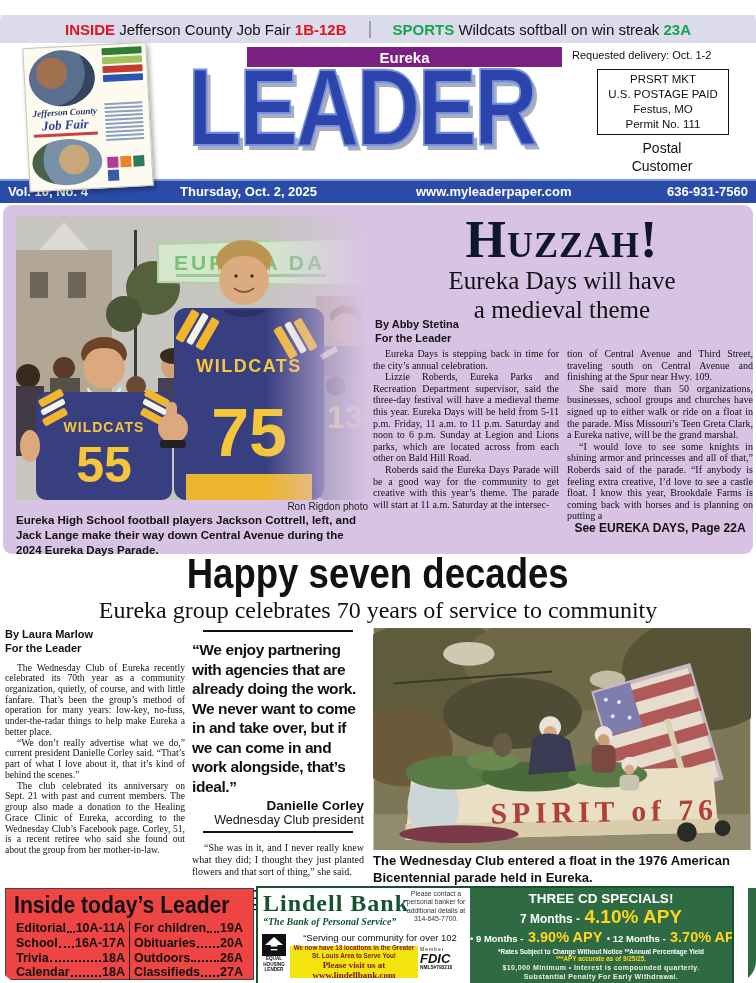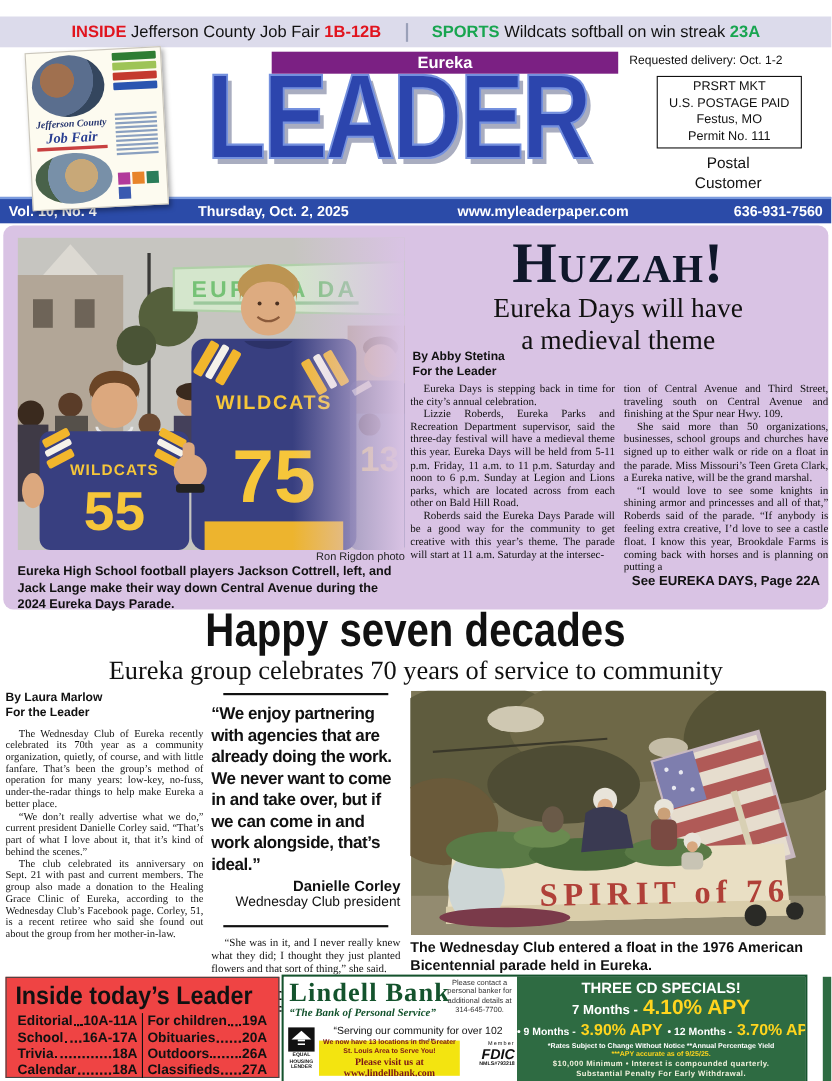--- a/index.html
+++ b/index.html
@@ -1,17 +1,17 @@
 <!DOCTYPE html>
 <html><head>
 <meta charset="utf-8">
 <style>
   html,body{margin:0;padding:0;background:#fff;}
   #page{position:relative;width:756px;height:983px;background:#fff;overflow:hidden;
-        font-family:"Liberation Serif",serif;color:#111;}
+        font-family:"Liberation Serif",serif;color:#111;border-radius:22px;}
   .abs{position:absolute;}
 
   
   .top-strip{top:15px;left:0;width:756px;height:28px;background:#dcdbeb;
              display:flex;align-items:center;justify-content:center;gap:22px;
              font-family:"Liberation Sans",sans-serif;font-size:15px;}
   .red{color:#e1141e;font-weight:bold;}
   .grn{color:#18a550;font-weight:bold;}
   .strip-div{width:2px;height:17px;background:#9aa0b8;}
 
@@ -79,21 +79,21 @@
   .second-head span{display:inline-block;transform:scaleX(.85);transform-origin:center;white-space:nowrap;}
   .second-subhead{top:597px;left:0;width:756px;text-align:center;font-size:24px;}
   .s-col1{top:628px;left:5px;width:180px;height:252px;overflow:hidden;
           font-size:9.6px;line-height:1.12;text-align:justify;}
   .s-byline{font-family:"Liberation Sans",sans-serif;font-weight:bold;font-size:11px;line-height:1.25;margin-bottom:7px;}
   .s-col2{top:630px;left:192px;width:172px;}
   .pq-rule{height:2px;background:#111;width:150px;margin:0 auto;}
   .pq-text{font-family:"Liberation Sans",sans-serif;font-weight:bold;font-size:15.5px;line-height:1.26;
            letter-spacing:-.4px;margin:8px 0 2px 0;}
   .pq-attrib{font-family:"Liberation Sans",sans-serif;font-weight:bold;font-size:13.5px;text-align:right;}
-  .pq-title{font-family:"Liberation Sans",sans-serif;font-size:12.5px;text-align:right;margin-bottom:14px;}
+  .pq-title{font-family:"Liberation Sans",sans-serif;font-size:12.5px;text-align:right;margin-bottom:4px;}
   .pq-body{font-size:10px;line-height:1.2;text-align:justify;text-indent:12px;margin-top:9px;}
   .s-see{font-family:"Liberation Sans",sans-serif;font-weight:bold;font-size:12px;text-align:center;margin-top:10px;}
   .float-photo{position:absolute;left:373px;top:628px;width:378px;height:222px;display:block;}
   .float-caption{top:853px;left:373px;width:378px;
                  font-family:"Liberation Sans",sans-serif;font-weight:bold;font-size:13px;line-height:1.3;}
 
   
   .index-box{top:888px;left:5px;width:247px;height:90px;background:#ef4444;border:1.5px solid #444;
              font-family:"Liberation Sans",sans-serif;}
   .index-title{text-align:left;font-weight:bold;font-size:23px;margin:3px 0 2px 8px;
@@ -118,21 +118,21 @@
   .ehl-box:before{content:"";position:absolute;left:3px;top:3px;border-left:9px solid transparent;
                   border-right:9px solid transparent;border-bottom:8px solid #fff;}
   .ehl-box:after{content:"=";position:absolute;left:0;right:0;top:6px;color:#fff;font-weight:bold;
                  font-size:13px;font-family:"Liberation Sans",sans-serif;}
   .ehl-text{font-family:"Liberation Sans",sans-serif;font-size:4.6px;font-weight:bold;line-height:1.2;color:#111;}
   .yellow-strip{position:absolute;left:32px;top:58px;width:128px;height:32px;background:#f3e410;
                 text-align:center;color:#7a1518;font-family:"Liberation Sans",sans-serif;
                 display:flex;flex-direction:column;justify-content:center;}
   .ys1{font-size:6.3px;font-weight:bold;line-height:1.25;}
   .ys2{font-size:9px;font-weight:bold;font-family:"Liberation Serif",serif;}
-  .fdic{position:absolute;left:162px;top:58px;width:48px;text-align:right;
+  .fdic{position:absolute;left:162px;top:58px;width:48px;text-align:left;
         font-family:"Liberation Sans",sans-serif;color:#111;}
   .fdic .m{font-size:5px;letter-spacing:1px;}
   .fdic .f{font-size:13px;font-weight:bold;font-style:italic;line-height:1;}
   .fdic .n{font-size:4.8px;font-weight:bold;}
   .ad-green{flex:1;background:#2e6b42;color:#fff;text-align:center;
             font-family:"Liberation Sans",sans-serif;overflow:hidden;padding-top:3px;}
   .cd-title{font-weight:bold;font-size:13.5px;}
   .cd-line{white-space:nowrap;line-height:1.15;}
   .cd-lab{font-weight:bold;font-size:12px;color:#fff;}
   .cd-lab2{font-weight:bold;font-size:9.5px;color:#fff;}

